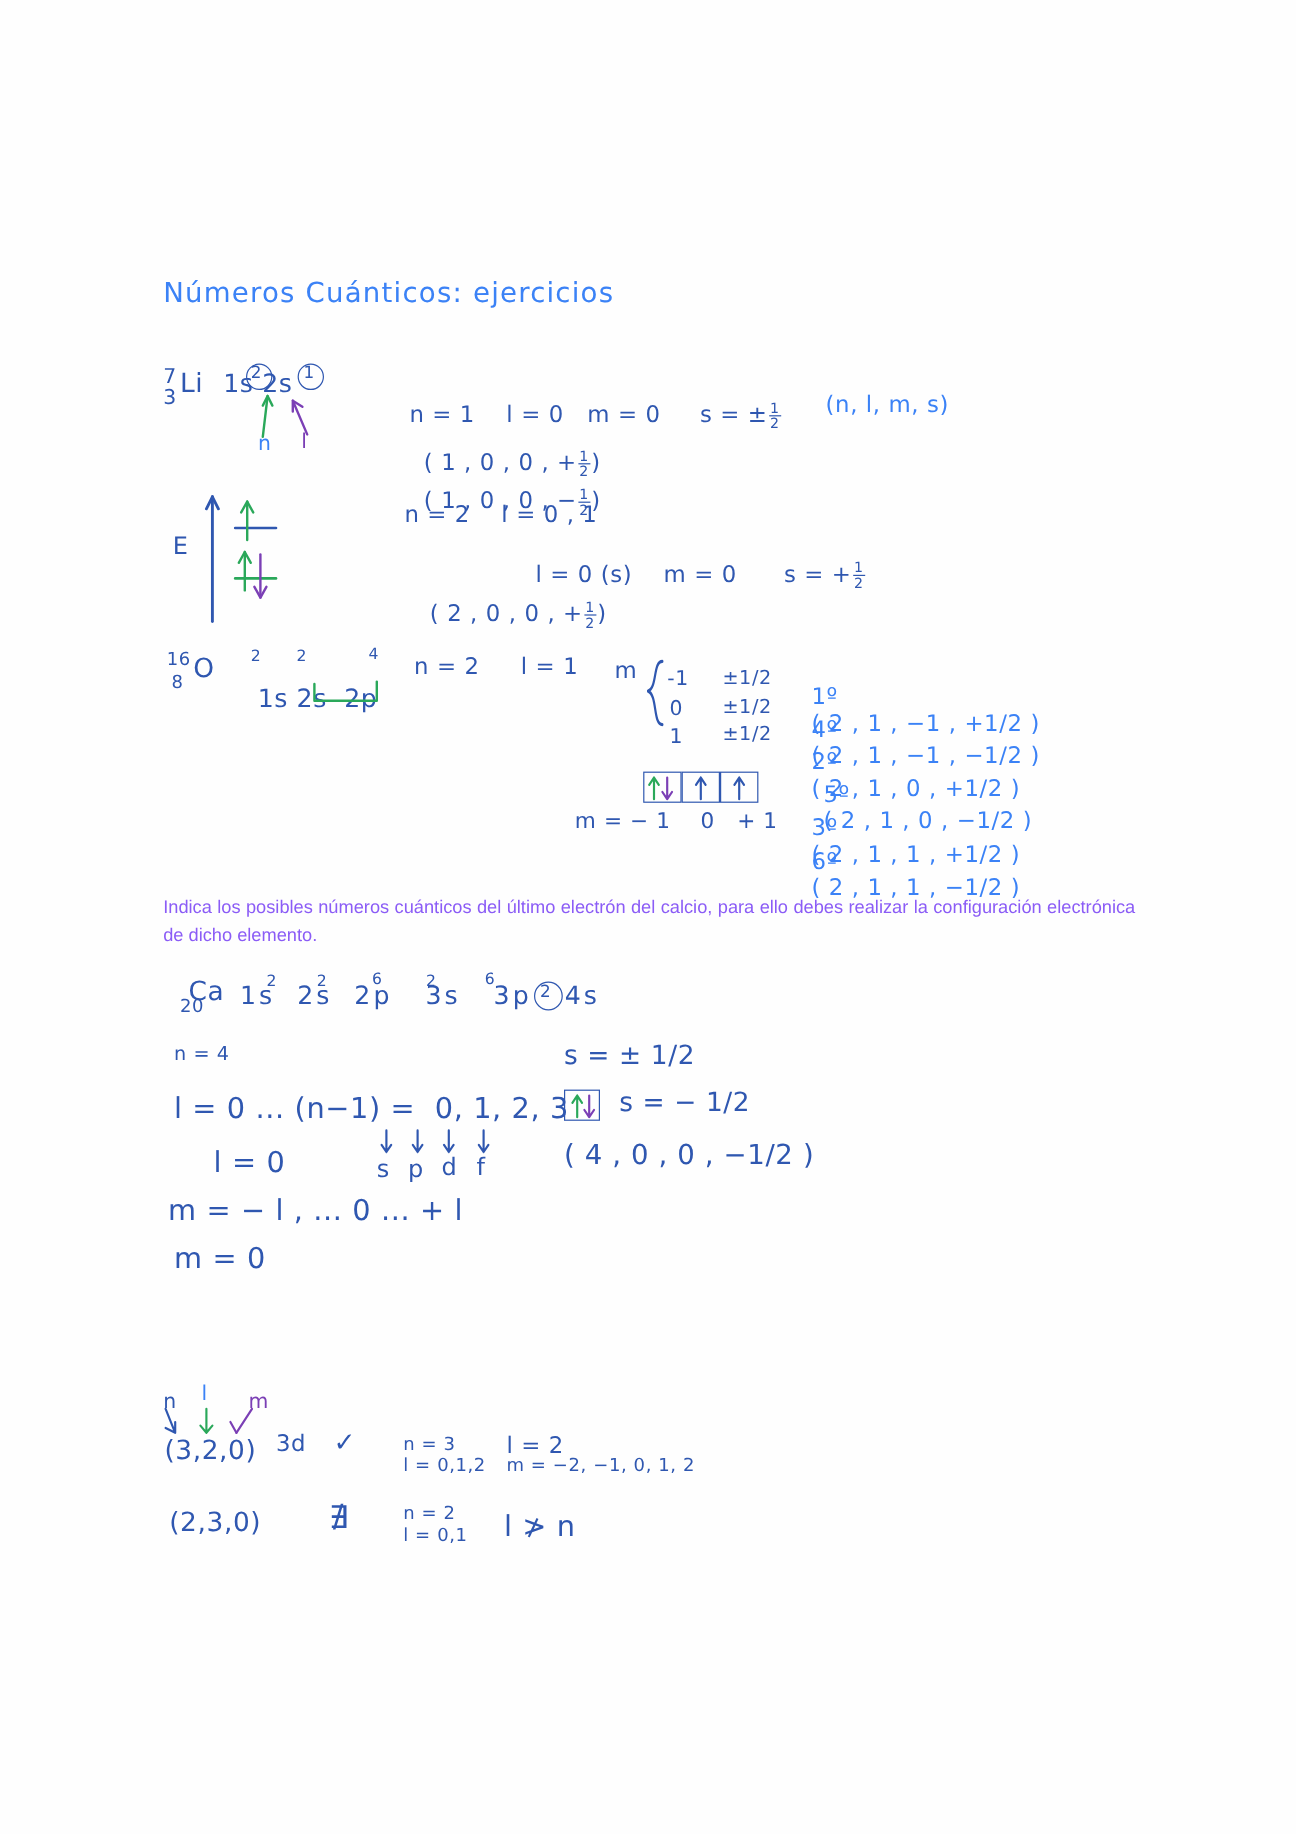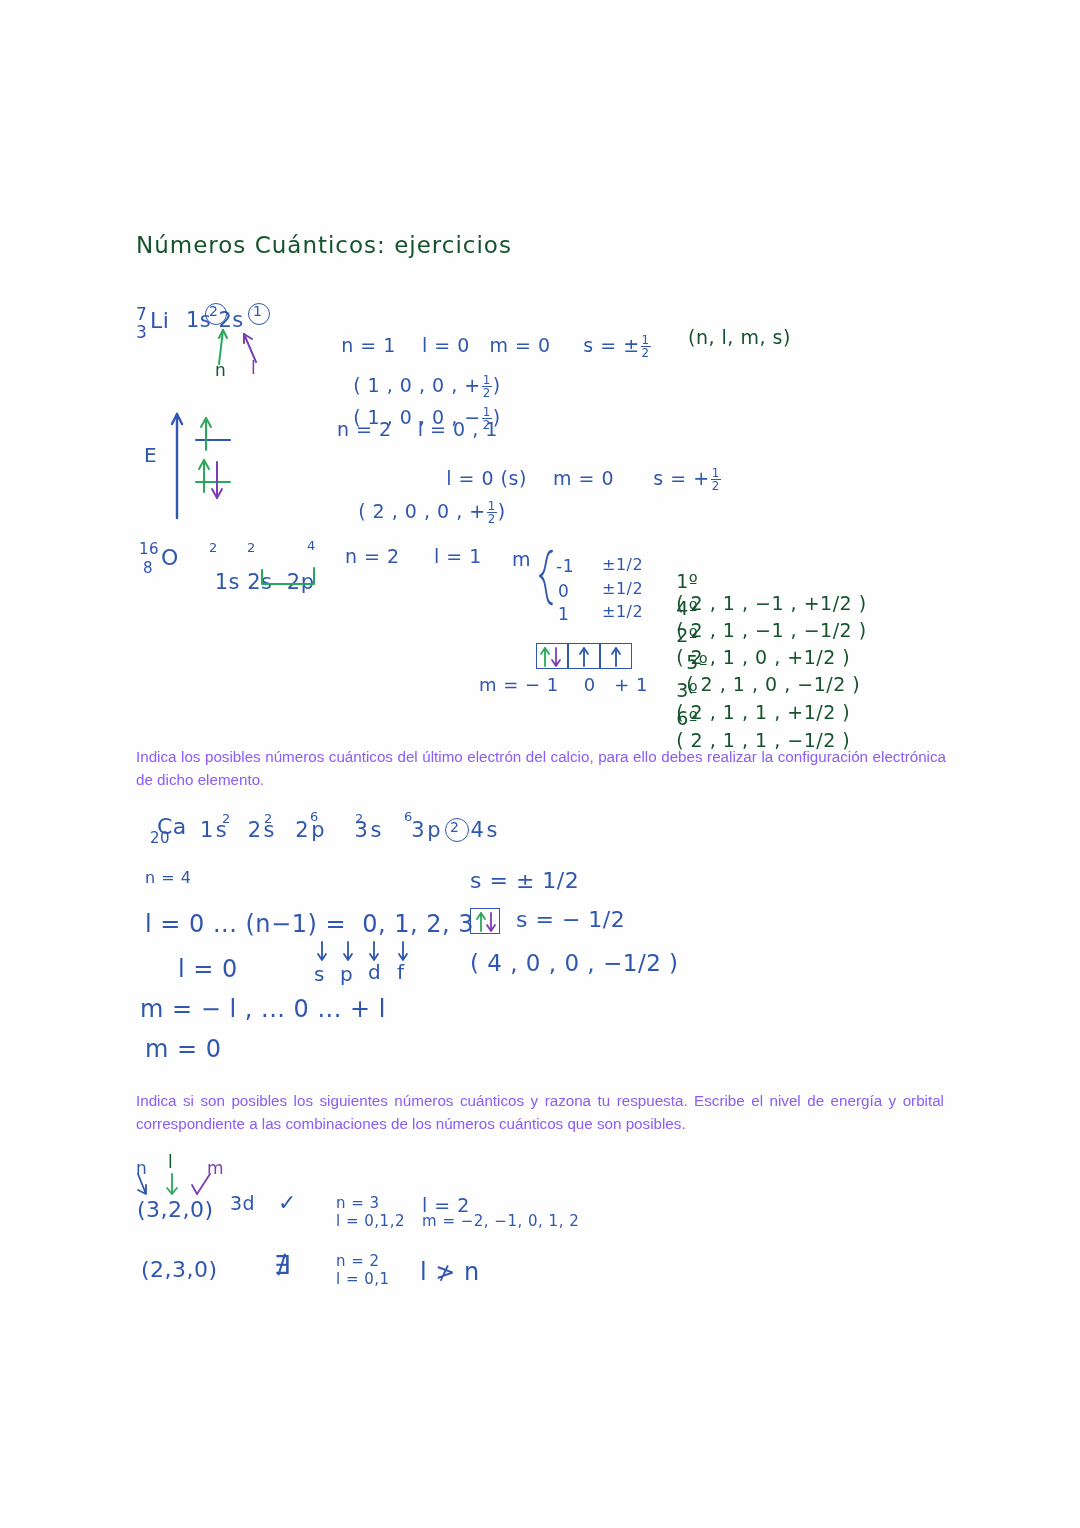--- a/index.html
+++ b/index.html
@@ -29,21 +29,21 @@
     text-align: justify;
   }
   
   .hw {
     position: absolute;
     font-family: "DejaVu Sans", sans-serif;
     color: #2f57b0;
     white-space: pre;
     letter-spacing: 0.5px;
   }
-  .green { color: #14532d; }
+  .green { color: #3b82f6; }
   .blue  { color: #2f57b0; }
   .purple{ color: #7b3fb5; }
 
   .title-hw {
     font-size: 23px;
     letter-spacing: 1px;
   }
 
   .frac {
     display: inline-block;
@@ -221,21 +221,20 @@
 
   <div class="hw blue" style="left:470px; top:868px; font-size:22px;">s = ± 1/2</div>
   <div class="boxcell" style="left:470px; top:908px; width:30px; height:26px;"></div>
   <svg style="position:absolute; left:470px; top:908px;" width="32" height="28">
     <path class="ink" d="M11,23 L11,5 M11,5 L7,11 M11,5 L15,11" stroke="#2aa85a" stroke-width="1.8"></path>
     <path class="ink" d="M21,5 L21,23 M21,23 L17,17 M21,23 L25,17" stroke="#7b3fb5" stroke-width="1.8"></path>
   </svg>
   <div class="hw blue" style="left:516px; top:907px; font-size:22px;">s = − 1/2</div>
   <div class="hw blue" style="left:470px; top:950px; font-size:23px;">( 4 , 0 , 0 , −1/2 )</div>
 
-  <div class="typed" style="left:136px; top:1090px; width:808px;">Indica si son posibles los siguientes números cuánticos y razona tu respuesta. Escribe  el  nivel  de  energía y  orbital  correspondiente  a  las  combinaciones  de  los  números  cuánticos  que  son  posibles.</div>
 
   <div class="hw blue" style="left:136px; top:1158px; font-size:17px;">n</div>
   <div class="hw green" style="left:168px; top:1152px; font-size:17px;">l</div>
   <div class="hw purple" style="left:207px; top:1158px; font-size:17px;">m</div>
   <svg style="position:absolute; left:134px; top:1172px;" width="100" height="30">
     <path class="ink" d="M4,2 L12,22 M12,22 L4,18 M12,22 L12,13" stroke="#2f57b0" stroke-width="1.8"></path>
     <path class="ink" d="M38,2 L38,22 M38,22 L33,16 M38,22 L43,16" stroke="#2aa85a" stroke-width="1.8"></path>
     <path class="ink" d="M63,22 L76,2" stroke="#7b3fb5" stroke-width="1.8"></path>
     <path class="ink" d="M63,22 L58,13" stroke="#7b3fb5" stroke-width="1.8"></path>
   </svg>

